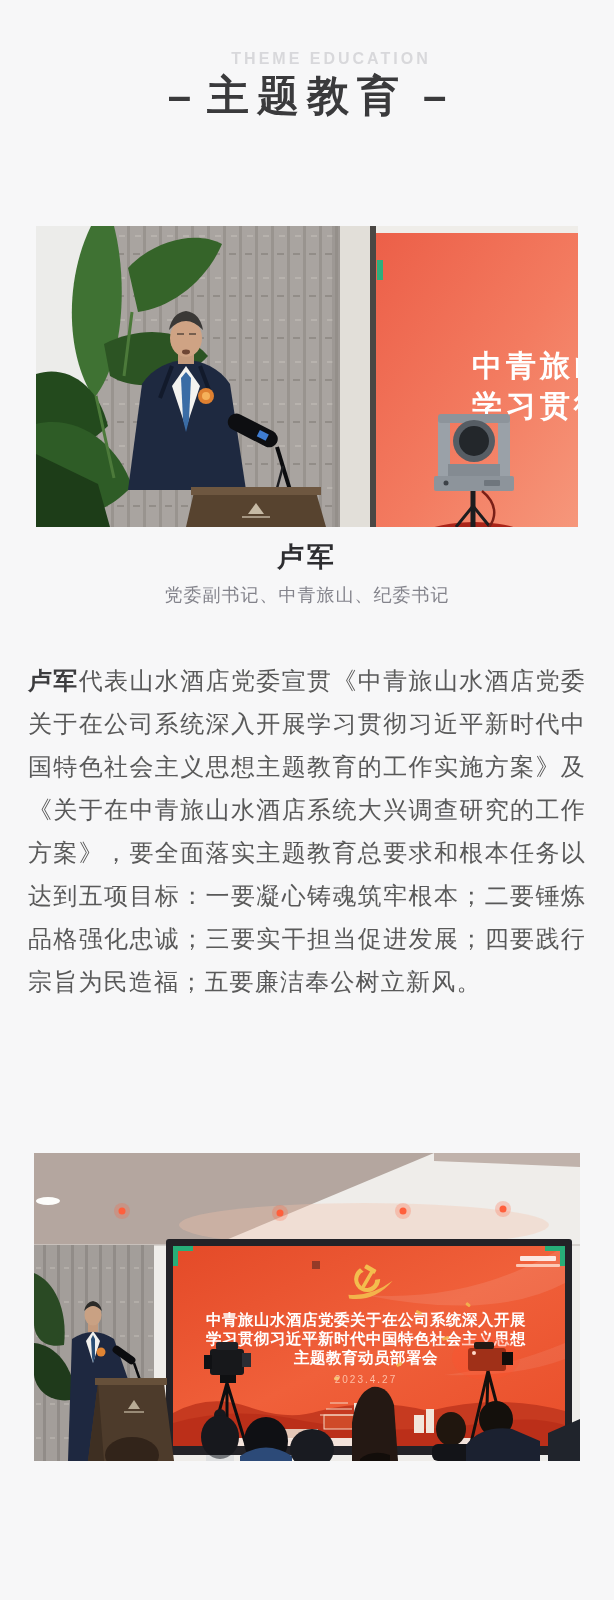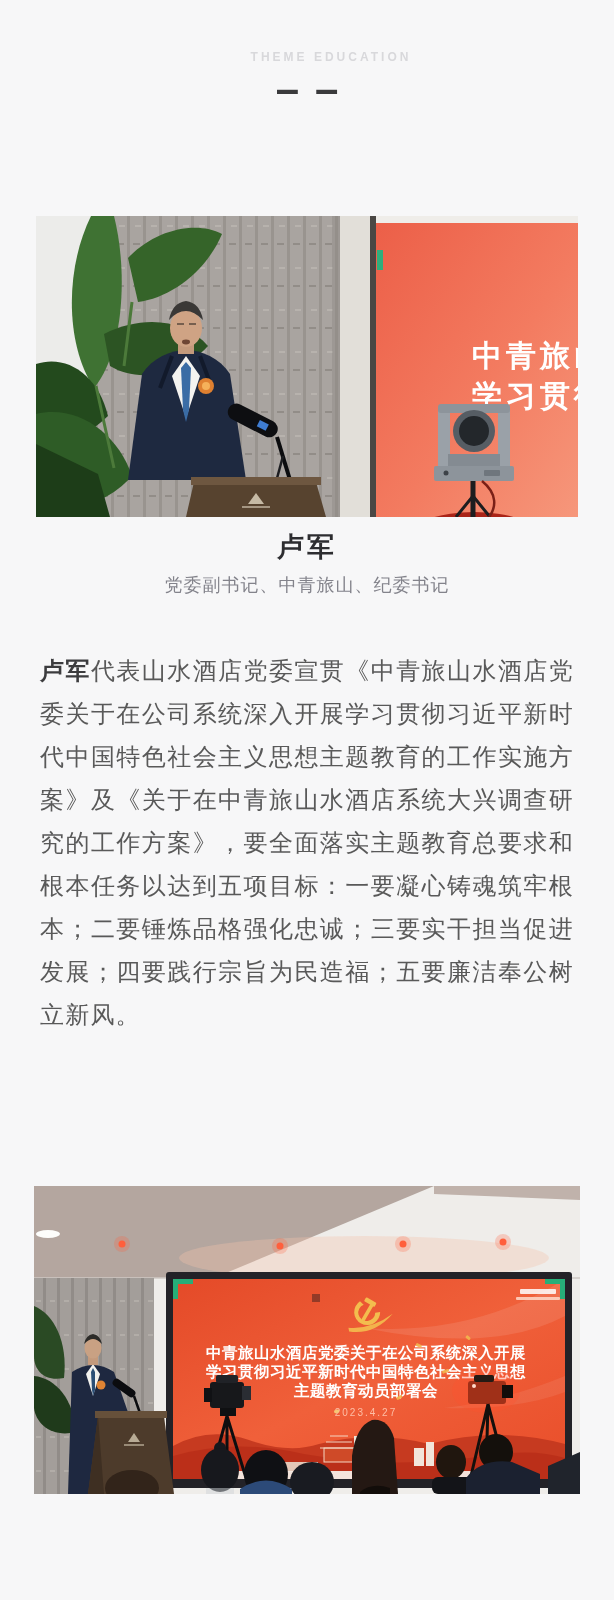--- a/index.html
+++ b/index.html
@@ -1,45 +1,46 @@
 <!DOCTYPE html>
 <html><head>
 <meta charset="utf-8">
 <style>
   html,body{margin:0;padding:0;background:#f7f7f8;}
   .page{position:relative;width:614px;height:1600px;background:#f7f7f8;overflow:hidden;
         font-family:"Liberation Sans","DejaVu Sans",sans-serif;}
   
   .hdr{padding-top:50px;text-align:center;}
-  .eyebrow{font-size:12px;letter-spacing:3px;color:#d8d8db;font-weight:600;padding-left:48px;}
+  .eyebrow{font-size:16px;letter-spacing:3px;color:#d8d8db;font-weight:600;padding-left:48px;}
   .title-row{margin-top:4px;display:flex;align-items:center;justify-content:center;gap:16px;color:#3a3a3c;}
   .title-dash{font-size:42px;font-weight:700;line-height:1;}
   .title-text{font-size:42px;font-weight:700;letter-spacing:8px;line-height:1.15;}
   
   figure{margin:0;padding:0;}
   .fig1{margin:106px 36px 0;}
   .fig2{margin:150px 34px 0;}
   figure svg{display:block;}
   
   .cap-name{margin-top:12px;text-align:center;font-size:27px;font-weight:600;color:#2d2d30;letter-spacing:3px;}
   .cap-role{margin-top:8px;text-align:center;font-size:18px;color:#83838b;letter-spacing:1px;}
   
-  .article{margin:52px 40px 0;}
+  .article{margin:52px 28px 0;}
   .article p{margin:0;font-size:24px;line-height:43px;color:#595959;text-align:justify;letter-spacing:1.2px;}
   .article strong{color:#3c3c3e;font-weight:700;}
 </style>
 </head>
 <body>
 
 <div class="page">
 
   <div class="hdr">
     <div class="eyebrow">THEME EDUCATION</div>
     <div class="title-row">
       <span class="title-dash">–</span>
+      <span class="title-text">主题教育</span>
       <span class="title-dash">–</span>
     </div>
   </div>
 
   <figure class="fig1">
     <svg width="542" height="301" viewBox="0 0 542 301">
       <defs>
         <linearGradient id="g1red" x1="0" y1="0" x2="1" y2="1">
           <stop offset="0" stop-color="#ec5f48"></stop>
           <stop offset="0.55" stop-color="#f37b60"></stop>

